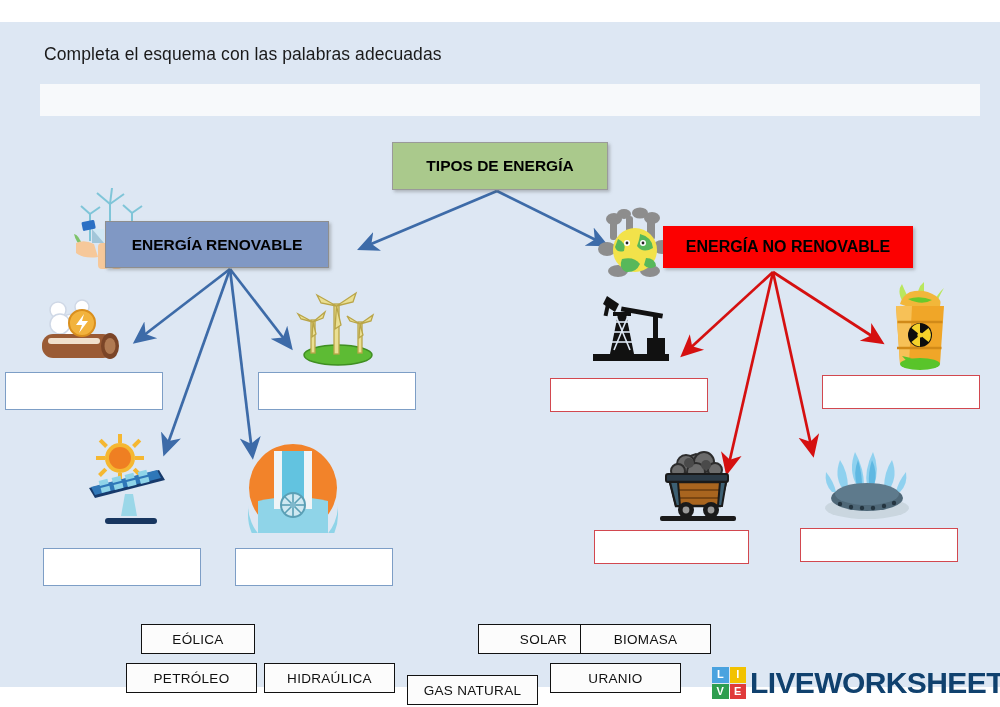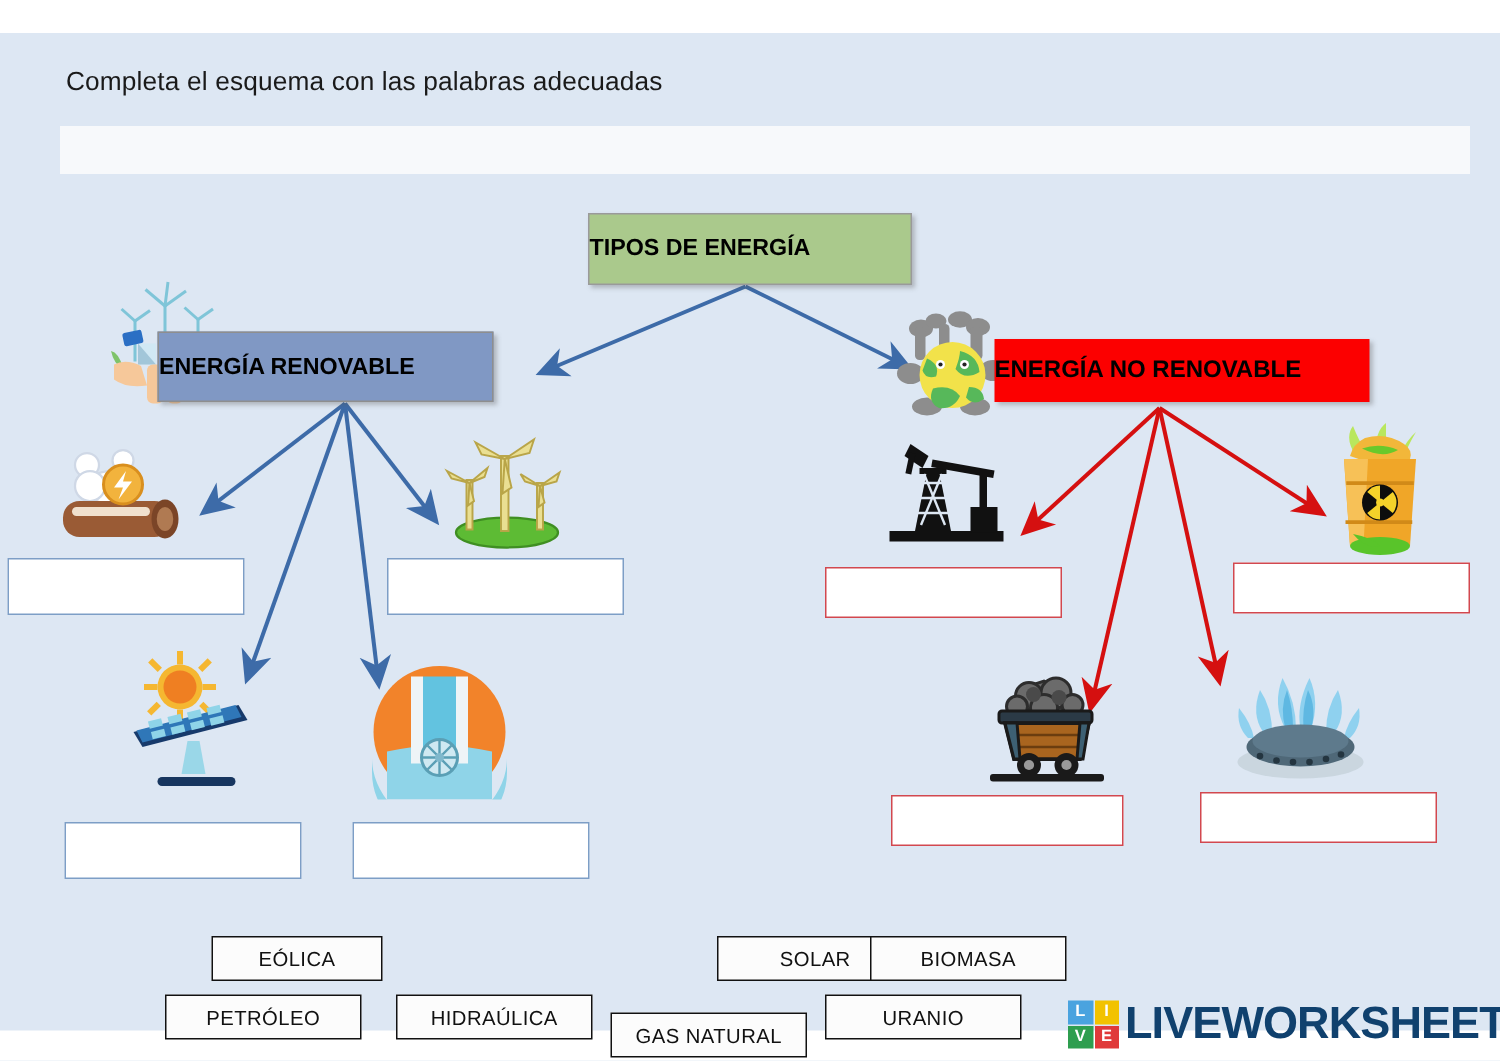--- a/index.html
+++ b/index.html
@@ -36,21 +36,21 @@
   }
   .instr-uk{
     position:absolute;left:44px;top:88px;
     font-family:"Liberation Serif", serif;
     font-size:19px;color:#2b2b2b;
     white-space:nowrap;
   }
   
   .node{
     position:absolute;
-    display:flex;align-items:center;
+    display:flex;align-items:center;justify-content:center;
     font-weight:bold;
     color:#000;
     box-sizing:border-box;
     text-align:center;
   }
   .node-green{
     left:392px;top:142px;width:216px;height:48px;
     background:#aac98c;
     border:1px solid #9a9a9a;
     font-size:15.5px;
@@ -416,21 +416,21 @@
   <div class="word" style="left:141px;top:624px;width:114px;height:30px;">
       <span>EÓLICA</span>
     </div>
   <div class="word" style="left:434px;top:624px;width:131px;height:30px;margin-left:44px;">
       <span>SOLAR</span>
     </div>
   <div class="word" style="left:580px;top:624px;width:131px;height:30px;">
       <span>BIOMASA</span>
     </div>
 
-  <div class="word" style="left:110px;top:663px;width:131px;height:30px;">
+  <div class="word" style="left:126px;top:663px;width:131px;height:30px;">
       <span>PETRÓLEO</span>
     </div>
   <div class="word" style="left:264px;top:663px;width:131px;height:30px;">
       <span>HIDRAÚLICA</span>
     </div>
   <div class="word" style="left:407px;top:663px;width:131px;height:30px;margin-top:12px;">
       <span>GAS NATURAL</span>
     </div>
   <div class="word" style="left:550px;top:663px;width:131px;height:30px;">
       <span>URANIO</span>

